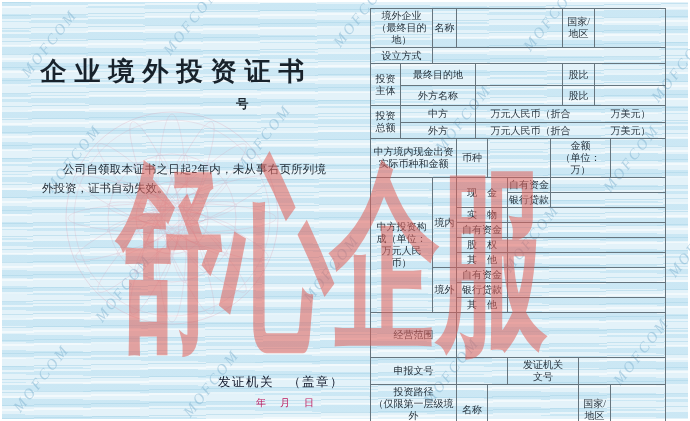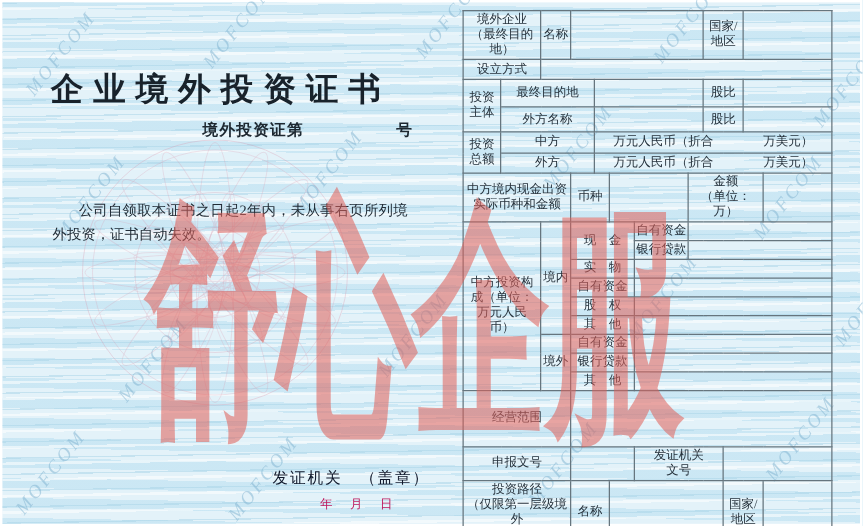--- a/index.html
+++ b/index.html
@@ -135,21 +135,20 @@
         <ellipse rx="7" ry="34" transform="rotate(45)"></ellipse>
       <ellipse rx="7" ry="34" transform="rotate(90)"></ellipse>
         <ellipse rx="7" ry="34" transform="rotate(135)"></ellipse>
     </g>
   </g>
 </svg>
 
 <div class="title">企业境外投资证书</div>
 
 <div class="serial">
-  <span>境外投资证第</span>
   <span class="gap"></span>
   <span>号</span>
 </div>
 
 <div class="body-text">
   <p class="indent">公司自领取本证书之日起2年内，未从事右页所列境外投资，证书自动失效。</p>
 </div>
 
 <div class="issuer">发证机关　（盖章）</div>
 <div class="dateline">年　月　日</div>

